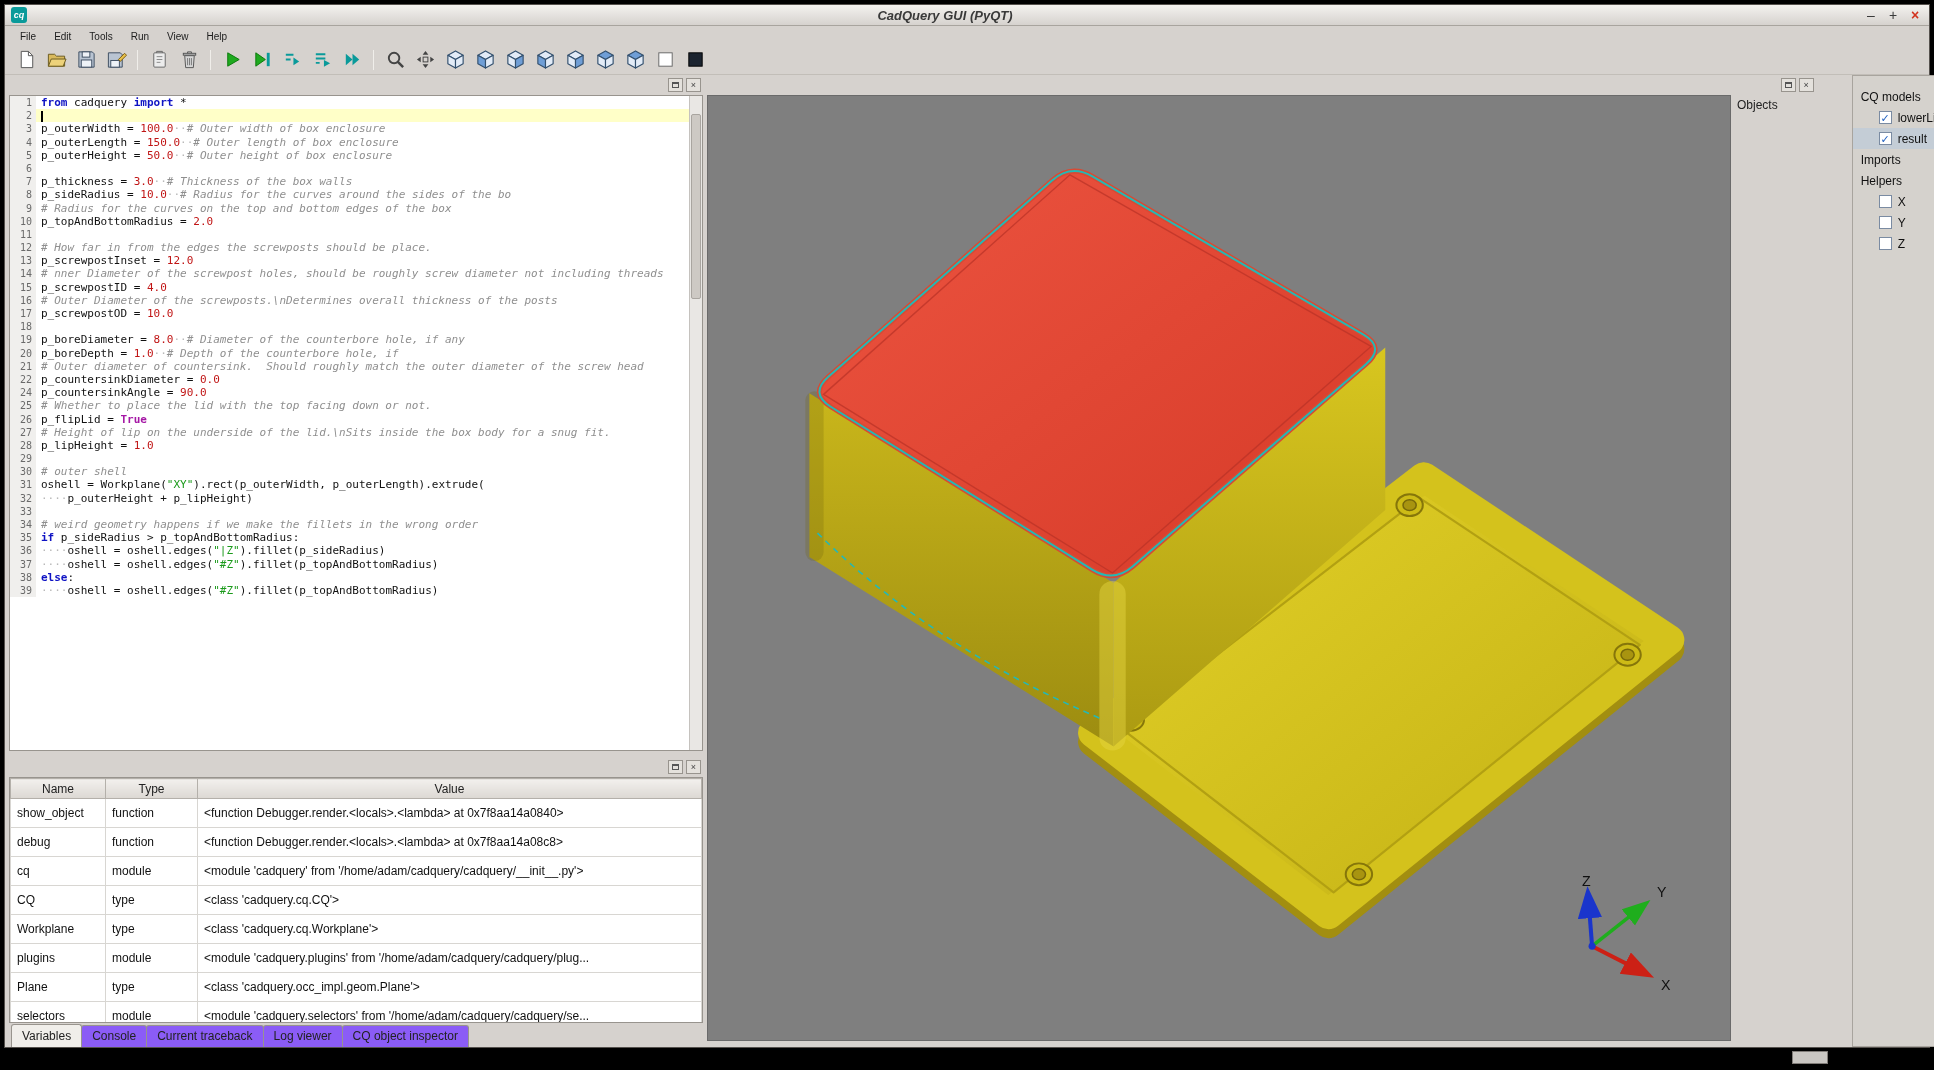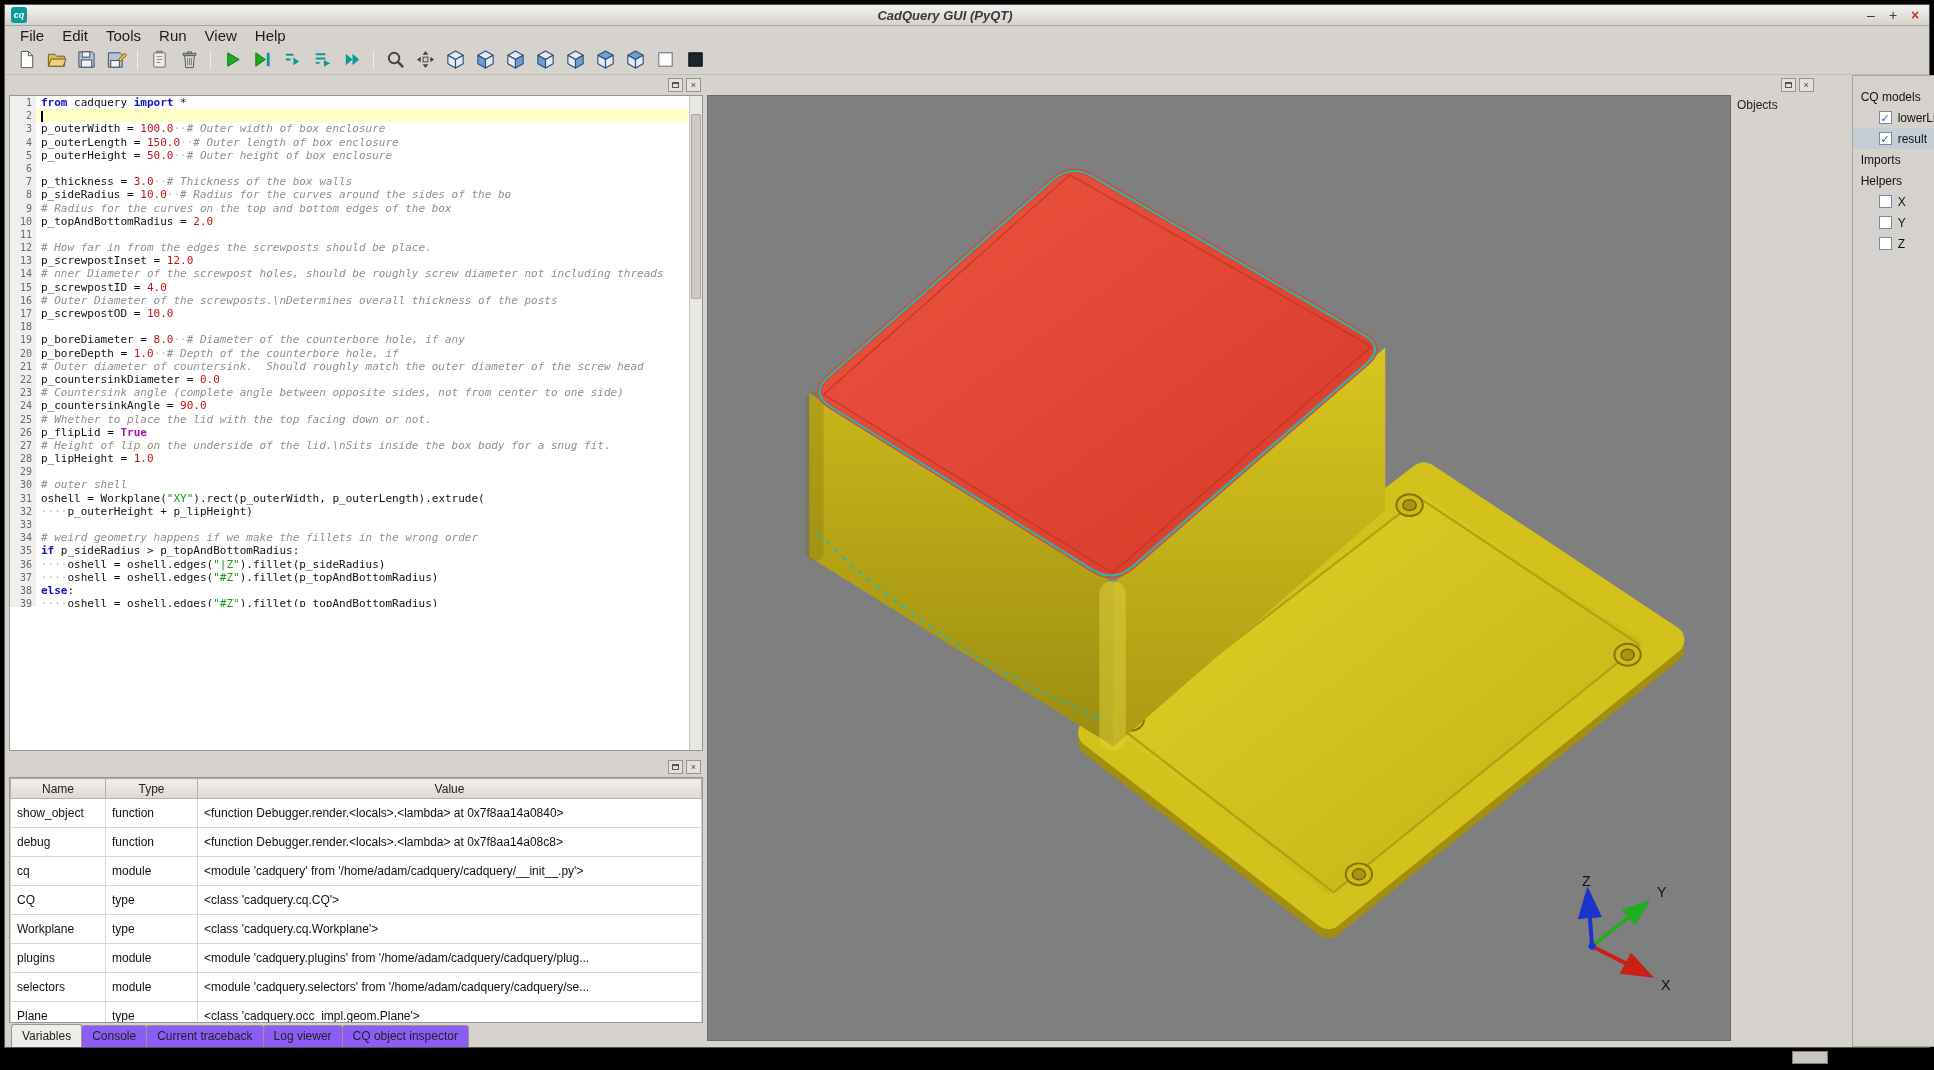--- a/index.html
+++ b/index.html
@@ -13,21 +13,21 @@
   .titlebar { height:22px; background:linear-gradient(#f4f2ef,#d6d2ce); border-bottom:1px solid #a8a49e;
               display:flex; align-items:center; padding:0 6px; }
   .logo { width:16px; height:16px; background:#0a9a9a; color:#fff; border-radius:3px; font-size:9px; font-weight:bold;
           font-style:italic; display:flex; align-items:center; justify-content:center; }
   .title { flex:1; text-align:center; font-size:13px; font-weight:bold; color:#3a3a3a;font-style:italic; }
   .win-controls { display:flex; gap:6px; }
   .win-btn { width:16px; text-align:center; font-size:14px; color:#3a3a3a; cursor:default; line-height:16px; }
   .win-btn.close { color:#d2321e; font-weight:bold; }
 
   
-  .menubar { height:20px; display:flex; align-items:flex-start; padding-left:6px; font-size:15px; color:#1c1c1c; }
+  .menubar { height:20px; display:flex; align-items:center; padding-left:6px; font-size:10px; color:#1c1c1c; }
   .menu-item { padding:1px 9px; }
 
   
   .toolbar { height:30px; display:flex; align-items:center; padding-left:6px; border-bottom:1px solid #c2beb8; }
   .tb-btn { width:30px; height:26px; display:flex; align-items:center; justify-content:center; }
   .tb-btn svg { display:block; }
   .tb-sep { width:1px; height:20px; background:#a8a49e; margin:0 6px; border-right:1px solid #f0eeea; }
 
   
   .main { flex:1; display:flex; padding:0 2px 0 4px; height:972px; }
@@ -408,24 +408,20 @@
                 <span class="ln">20</span>
                 <span class="lt"><span class="s-t">p_boreDepth = </span><span class="s-n">1.0</span><span class="s-w">··</span><span class="s-c"># Depth of the counterbore hole, if</span></span>
               </div>
               <div class="cl">
                 <span class="ln">21</span>
                 <span class="lt"><span class="s-c"># Outer diameter of countersink.  Should roughly match the outer diameter of the screw head</span></span>
               </div>
               <div class="cl">
                 <span class="ln">22</span>
                 <span class="lt"><span class="s-t">p_countersinkDiameter = </span><span class="s-n">0.0</span></span>
-              </div>
-              <div class="cl">
-                <span class="ln">23</span>
-                <span class="lt"><span class="s-c"># Countersink angle (complete angle between opposite sides, not from center to one side)</span></span>
               </div>
               <div class="cl">
                 <span class="ln">24</span>
                 <span class="lt"><span class="s-t">p_countersinkAngle = </span><span class="s-n">90.0</span></span>
               </div>
               <div class="cl">
                 <span class="ln">25</span>
                 <span class="lt"><span class="s-c"># Whether to place the lid with the top facing down or not.</span></span>
               </div>
               <div class="cl">
@@ -534,28 +530,28 @@
                   <td>Workplane</td>
                   <td>type</td>
                   <td>&lt;class 'cadquery.cq.Workplane'&gt;</td>
                 </tr>
                 <tr>
                   <td>plugins</td>
                   <td>module</td>
                   <td>&lt;module 'cadquery.plugins' from '/home/adam/cadquery/cadquery/plug...</td>
                 </tr>
                 <tr>
+                  <td>Plane</td>
+                  <td>type</td>
+                  <td>&lt;class 'cadquery.occ_impl.geom.Plane'&gt;</td>
+                </tr>
+                <tr>
                   <td>selectors</td>
                   <td>module</td>
                   <td>&lt;module 'cadquery.selectors' from '/home/adam/cadquery/cadquery/se...</td>
-                </tr>
-                <tr>
-                  <td>Plane</td>
-                  <td>type</td>
-                  <td>&lt;class 'cadquery.occ_impl.geom.Plane'&gt;</td>
                 </tr>
               </tbody>
           </table>
         </div>
         <div class="tabbar" id="tabbar">
             <span class="tab active">Variables</span>
             <span class="tab">Console</span>
             <span class="tab">Current traceback</span>
             <span class="tab">Log viewer</span>
             <span class="tab">CQ object inspector</span>

